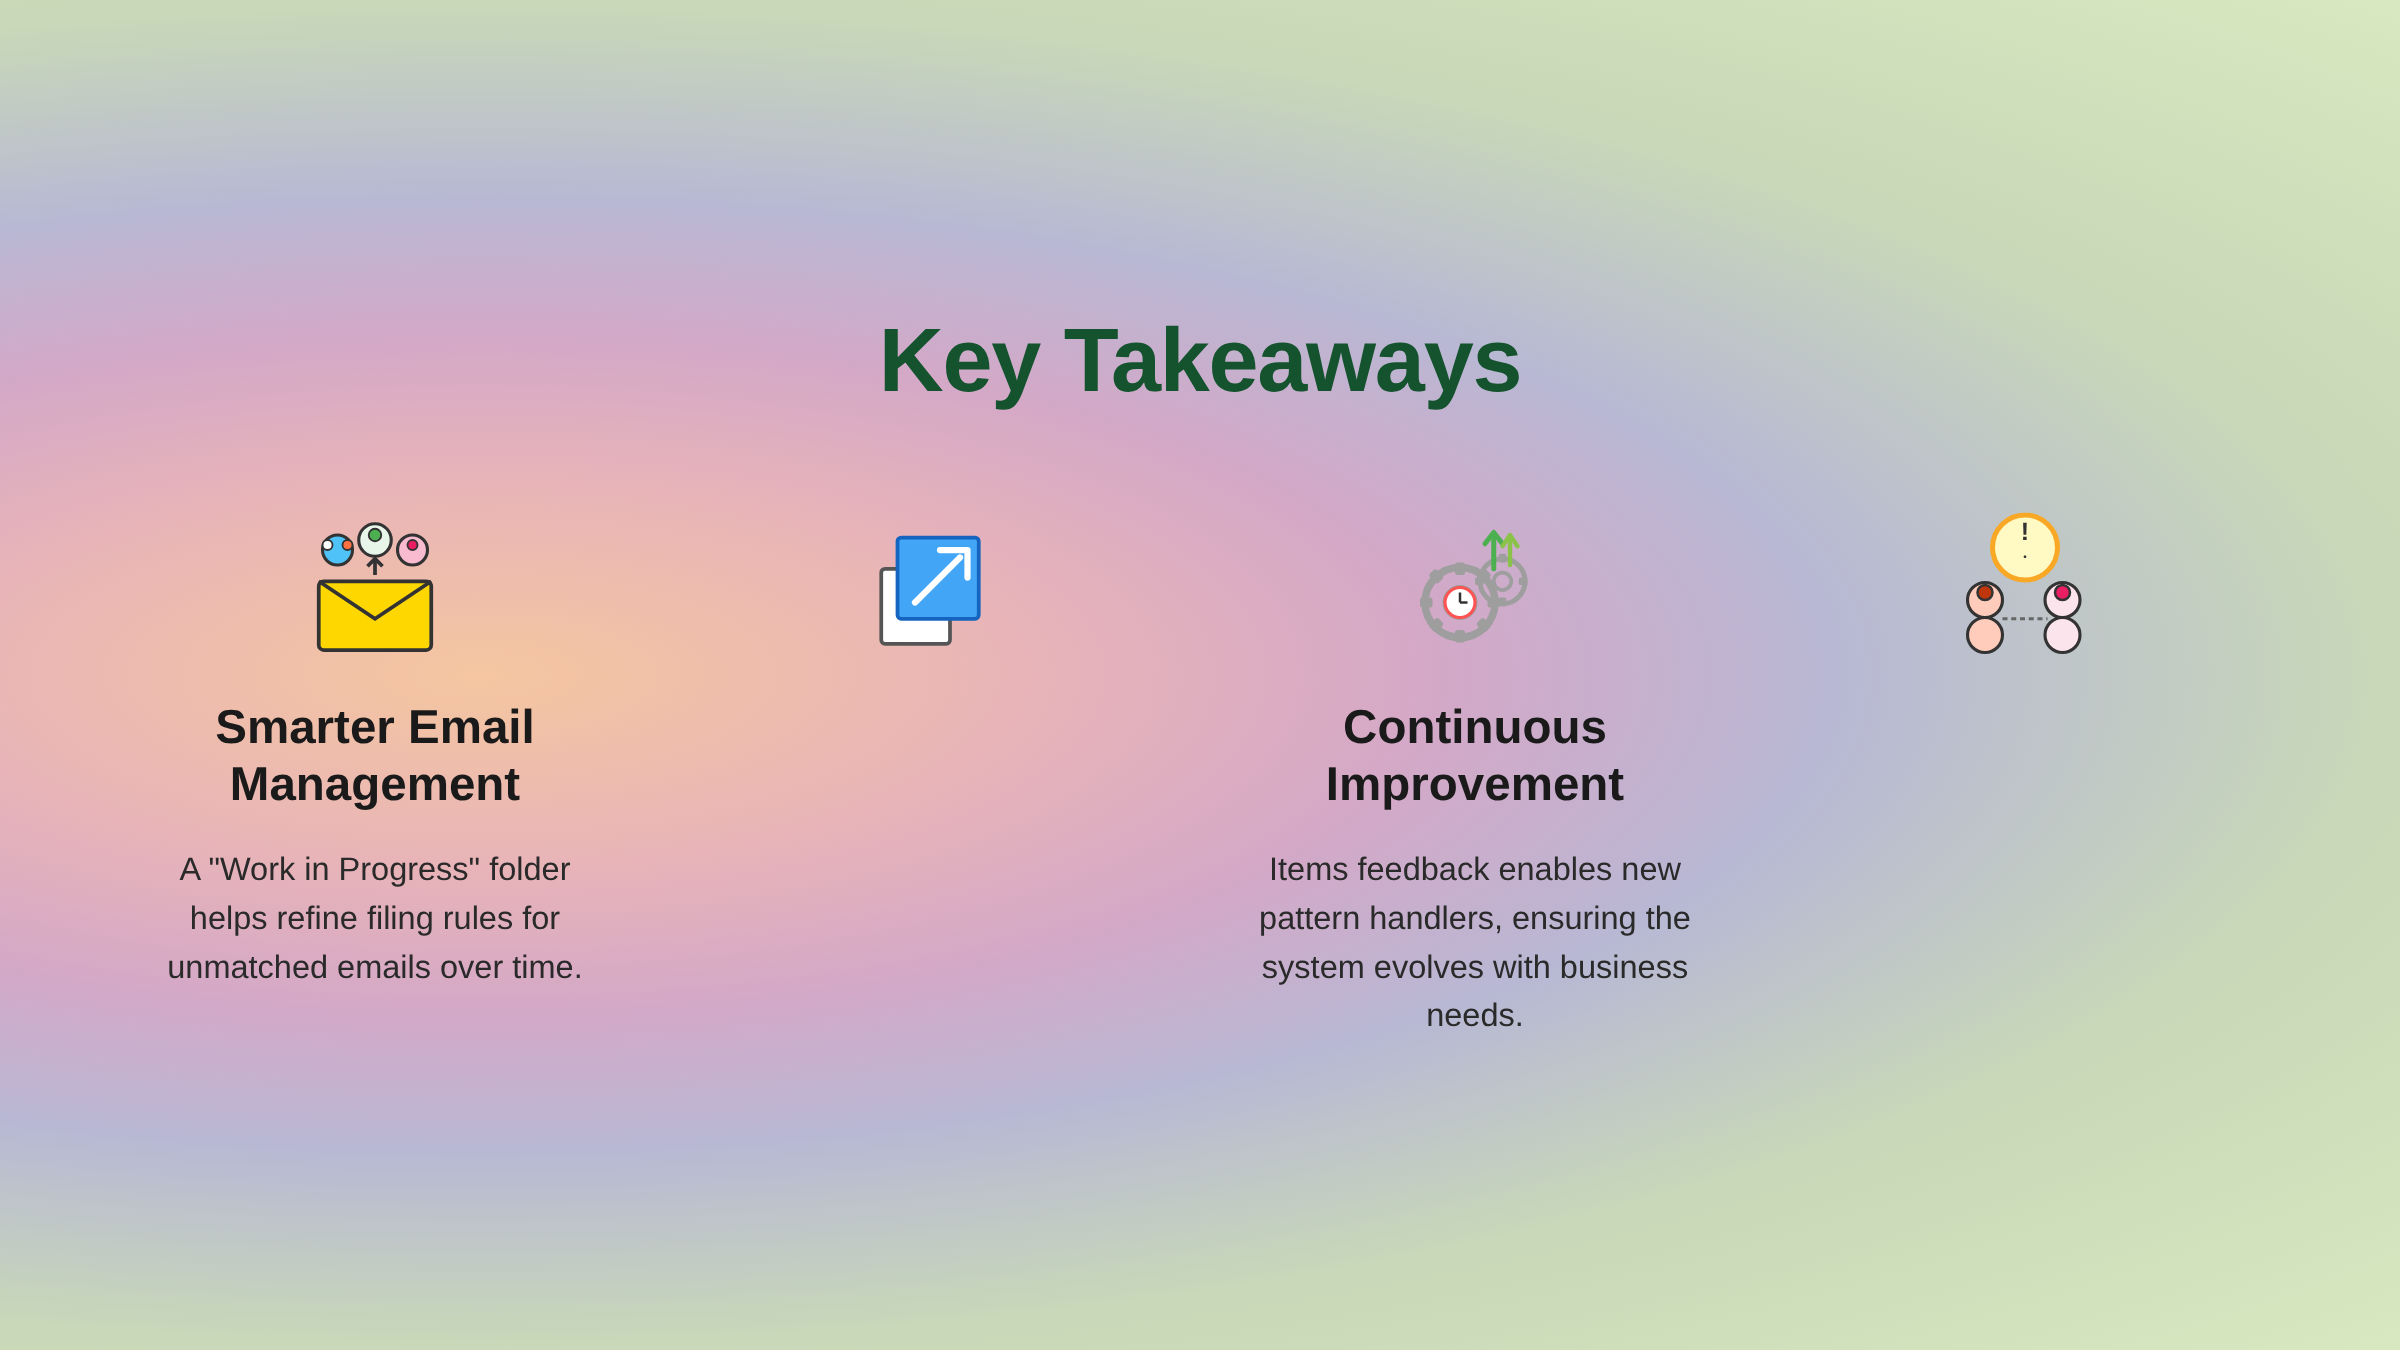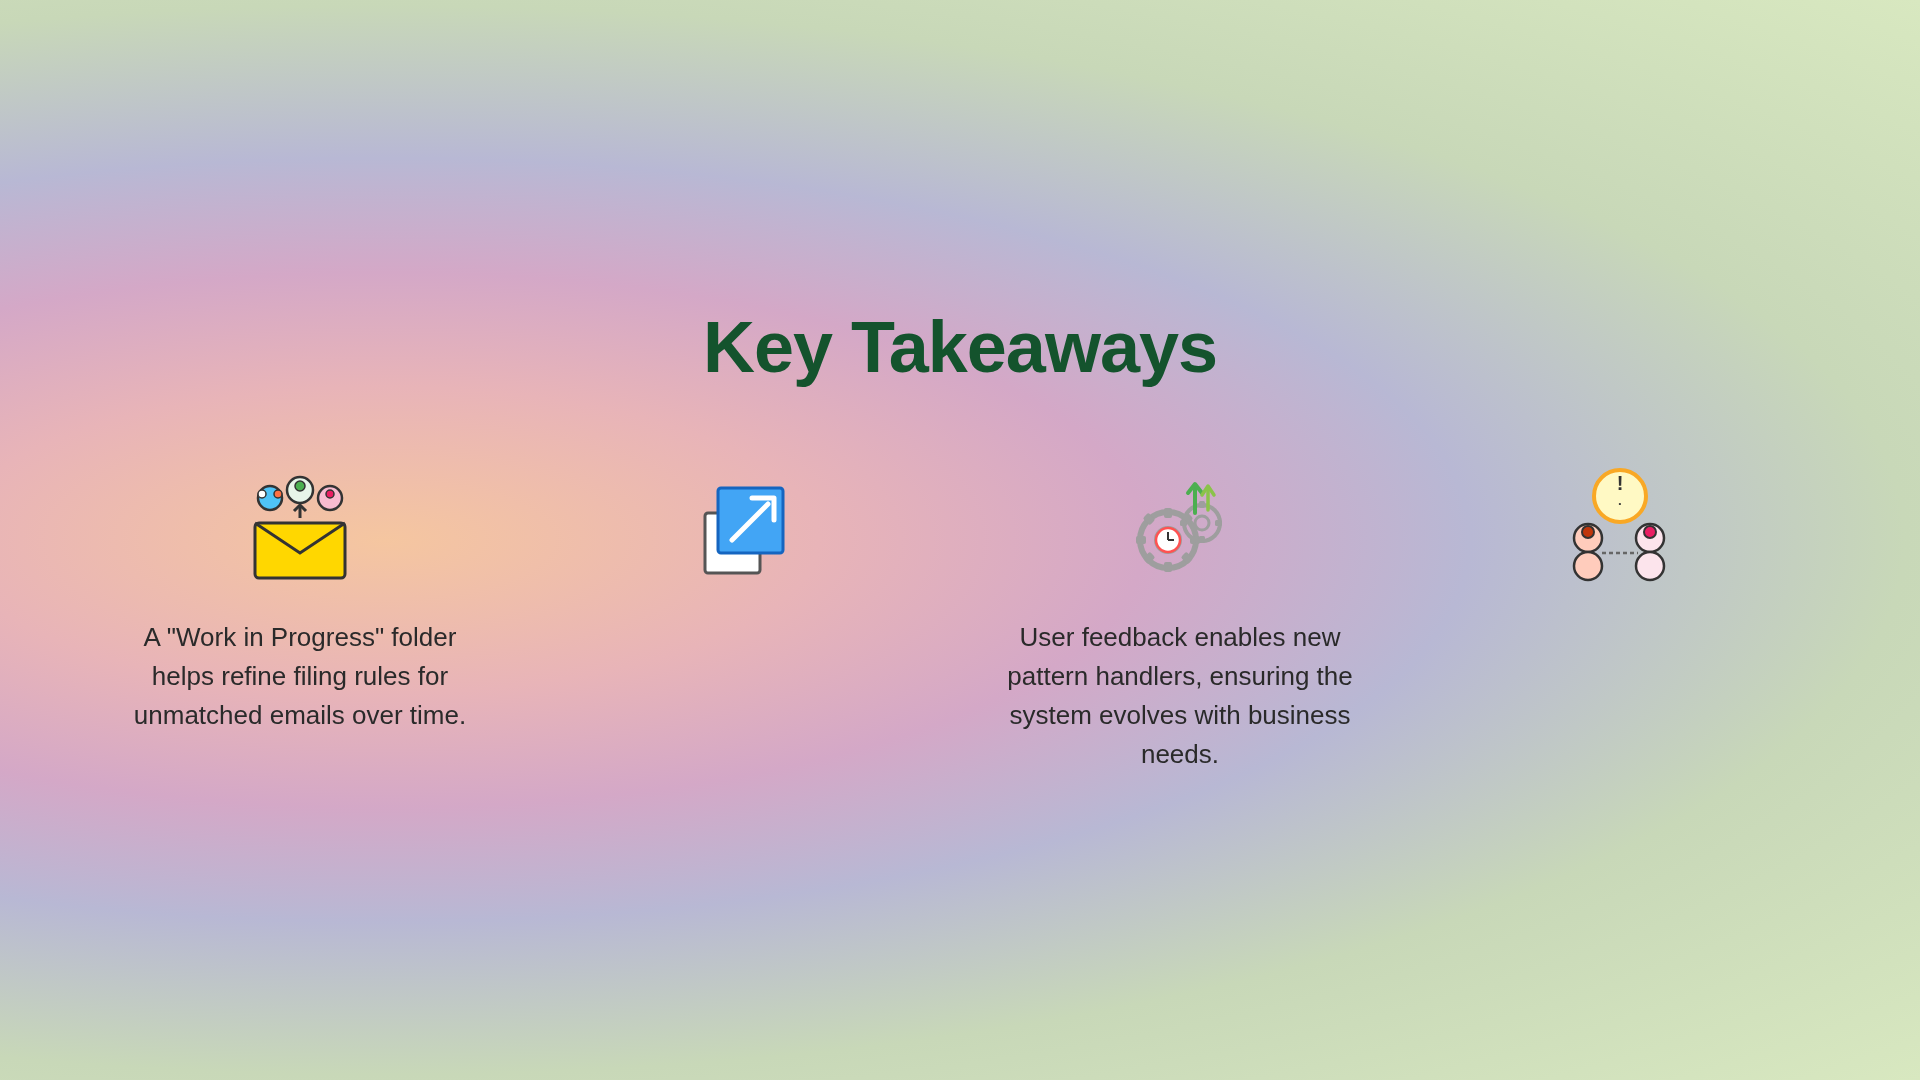--- a/index.html
+++ b/index.html
@@ -99,20 +99,21 @@
         <circle cx="60" cy="22" r="13" fill="#E8F5E9" stroke="#333" stroke-width="2.5"></circle>
         <circle cx="60" cy="18" r="5" fill="#4CAF50" stroke="#333" stroke-width="1.5"></circle>
 
         <circle cx="90" cy="30" r="12" fill="#F8BBD0" stroke="#333" stroke-width="2.5"></circle>
         <circle cx="90" cy="26" r="4" fill="#E91E63" stroke="#333" stroke-width="1.5"></circle>
 
         <line x1="60" y1="50" x2="60" y2="38" stroke="#333" stroke-width="3"></line>
         <polyline points="54,43 60,37 66,43" fill="none" stroke="#333" stroke-width="3"></polyline>
       </svg>
     </div>
+    <div class="card-title">Smarter Email Management</div>
     <div class="card-desc">A "Work in Progress" folder helps refine filing rules for unmatched emails over time.</div>
   </div>
 
   <div class="card">
     <div class="icon-container">
       <svg viewBox="0 0 120 120" xmlns="http://www.w3.org/2000/svg">
 
         <rect x="25" y="45" width="55" height="60" rx="3" fill="white" stroke="#555" stroke-width="3"></rect>
 
         <rect x="38" y="20" width="65" height="65" rx="3" fill="#42A5F5" stroke="#1565C0" stroke-width="3"></rect>
@@ -150,21 +151,22 @@
         <circle cx="48" cy="72" r="12" fill="white" stroke="#FF5252" stroke-width="2.5"></circle>
         <line x1="48" y1="72" x2="48" y2="64" stroke="#333" stroke-width="2"></line>
         <line x1="48" y1="72" x2="54" y2="72" stroke="#333" stroke-width="2"></line>
 
         <line x1="75" y1="45" x2="75" y2="18" stroke="#4CAF50" stroke-width="4" stroke-linecap="round"></line>
         <polyline points="68,25 75,16 82,25" fill="none" stroke="#4CAF50" stroke-width="4" stroke-linecap="round" stroke-linejoin="round"></polyline>
         <line x1="88" y1="42" x2="88" y2="20" stroke="#8BC34A" stroke-width="3.5" stroke-linecap="round"></line>
         <polyline points="82,27 88,18 94,27" fill="none" stroke="#8BC34A" stroke-width="3.5" stroke-linecap="round" stroke-linejoin="round"></polyline>
       </svg>
     </div>
-    <div class="card-desc">User feedback enables new pattern handlers, ensuring the system evolves with business needs.</div>
+    <div class="card-title">Continuous Improvement</div>
+    <div class="card-desc">Items feedback enables new pattern handlers, ensuring the system evolves with business needs.</div>
   </div>
 
   <div class="card">
     <div class="icon-container">
       <svg viewBox="0 0 120 120" xmlns="http://www.w3.org/2000/svg">
 
         <circle cx="60" cy="28" r="26" fill="#FFF9C4" stroke="#F9A825" stroke-width="4"></circle>
         <text x="60" y="22" text-anchor="middle" font-size="20" font-weight="900" fill="#333">!</text>
         <text x="60" y="38" text-anchor="middle" font-size="8" fill="#333">•</text>
 

